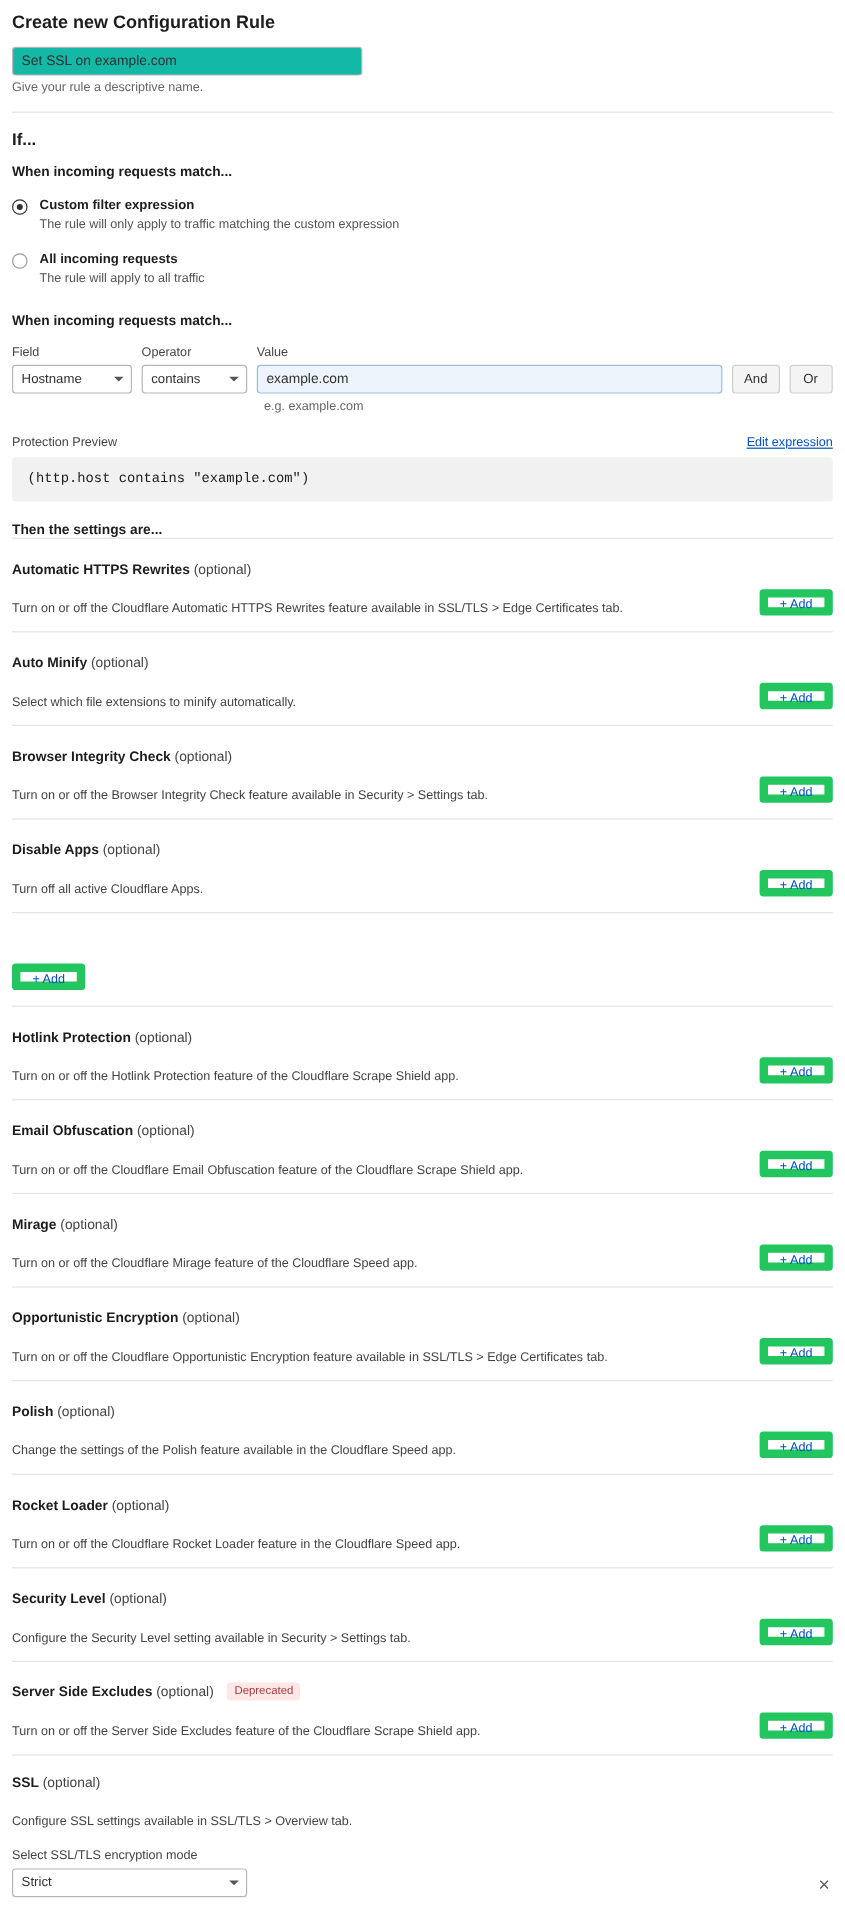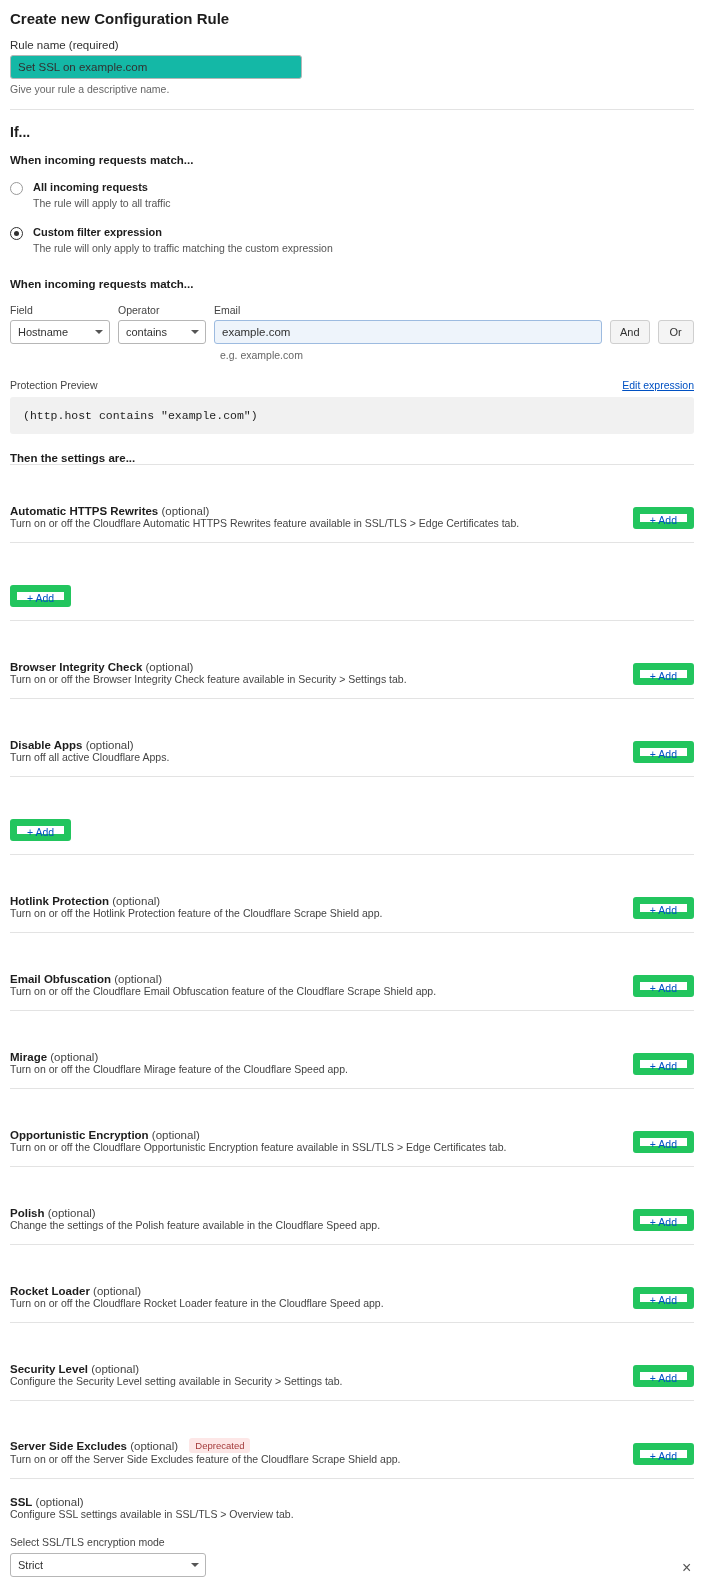--- a/index.html
+++ b/index.html
@@ -212,21 +212,21 @@
     color: #a33a3a;
     border-radius: 3px;
     font-size: 9.5px;
     padding: 2px 6px;
     margin-left: 8px;
     vertical-align: 1px;
   }
   .setting-desc {
     font-size: 10.5px;
     color: #444;
-    margin-top: 0;
+    margin-top: 20px;
   }
   .btn-add {
     flex: none;
     margin-top: 14px;
     height: 22px;
     border: 7px solid #22c55e;
     border-radius: 3px;
     background: #fff;
     color: #0051c3;
     font-size: 10.5px;
@@ -255,43 +255,42 @@
   .ssl-select { width: 196px; }
 </style>
 </head>
 <body>
 
 <div class="page">
 
   <div class="page-title">Create new Configuration Rule</div>
 
   <div>
-    <div class="field-label">Rule name (required)</div>
     <input class="text-input" type="text" value="Set SSL on example.com" style="">
     <div class="help-text">Give your rule a descriptive name.</div>
   </div>
 
   <hr class="sep">
 
   <div class="section-title">If...</div>
   <div class="subsection-title">When incoming requests match...</div>
+
+  <div class="radio-row">
+    <div class="radio checked"></div>
+    <div>
+      <div class="radio-text-title">Custom filter expression</div>
+      <div class="radio-text-desc">The rule will only apply to traffic matching the custom expression</div>
+    </div>
+  </div>
 
   <div class="radio-row">
     <div class="radio"></div>
     <div>
       <div class="radio-text-title">All incoming requests</div>
       <div class="radio-text-desc">The rule will apply to all traffic</div>
-    </div>
-  </div>
-
-  <div class="radio-row">
-    <div class="radio checked"></div>
-    <div>
-      <div class="radio-text-title">Custom filter expression</div>
-      <div class="radio-text-desc">The rule will only apply to traffic matching the custom expression</div>
     </div>
   </div>
 
   <div class="subsection-title" style="margin-top:24px;">When incoming requests match...</div>
 
   <div class="expr-row">
     <div class="expr-col">
       <div class="col-label">Field</div>
       <div class="select-box w-field">
         <span>Hostname</span>
@@ -301,21 +300,21 @@
 
     <div class="expr-col">
       <div class="col-label">Operator</div>
       <div class="select-box w-operator">
         <span>contains</span>
         <span class="caret"></span>
       </div>
     </div>
 
     <div class="expr-col">
-      <div class="col-label">Email</div>
+      <div class="col-label">Value</div>
       <input class="value-input" type="text" value="example.com" style="">
     </div>
 
     <div class="expr-col">
       <div class="col-label">&nbsp;</div>
       <button class="btn-plain">And</button>
     </div>
 
     <div class="expr-col">
       <div class="col-label">&nbsp;</div>
@@ -337,20 +336,24 @@
 
     <div class="setting-row">
       <div class="setting-left">
         <div class="setting-name"><b>Automatic HTTPS Rewrites</b> <span class="setting-opt">(optional)</span></div>
         <div class="setting-desc">Turn on or off the Cloudflare Automatic HTTPS Rewrites feature available in SSL/TLS &gt; Edge Certificates tab.</div>
       </div>
       <button class="btn-add">+ Add</button>
     </div>
 
     <div class="setting-row">
+      <div class="setting-left">
+        <div class="setting-name"><b>Auto Minify</b> <span class="setting-opt">(optional)</span></div>
+        <div class="setting-desc">Select which file extensions to minify automatically.</div>
+      </div>
       <button class="btn-add">+ Add</button>
     </div>
 
     <div class="setting-row">
       <div class="setting-left">
         <div class="setting-name"><b>Browser Integrity Check</b> <span class="setting-opt">(optional)</span></div>
         <div class="setting-desc">Turn on or off the Browser Integrity Check feature available in Security &gt; Settings tab.</div>
       </div>
       <button class="btn-add">+ Add</button>
     </div>

